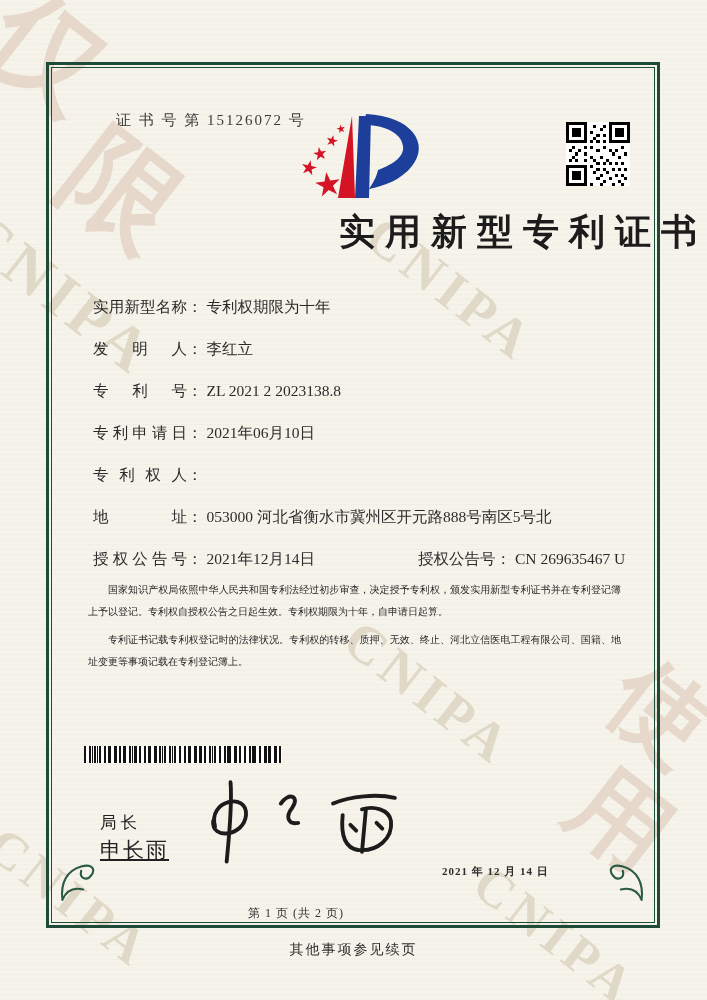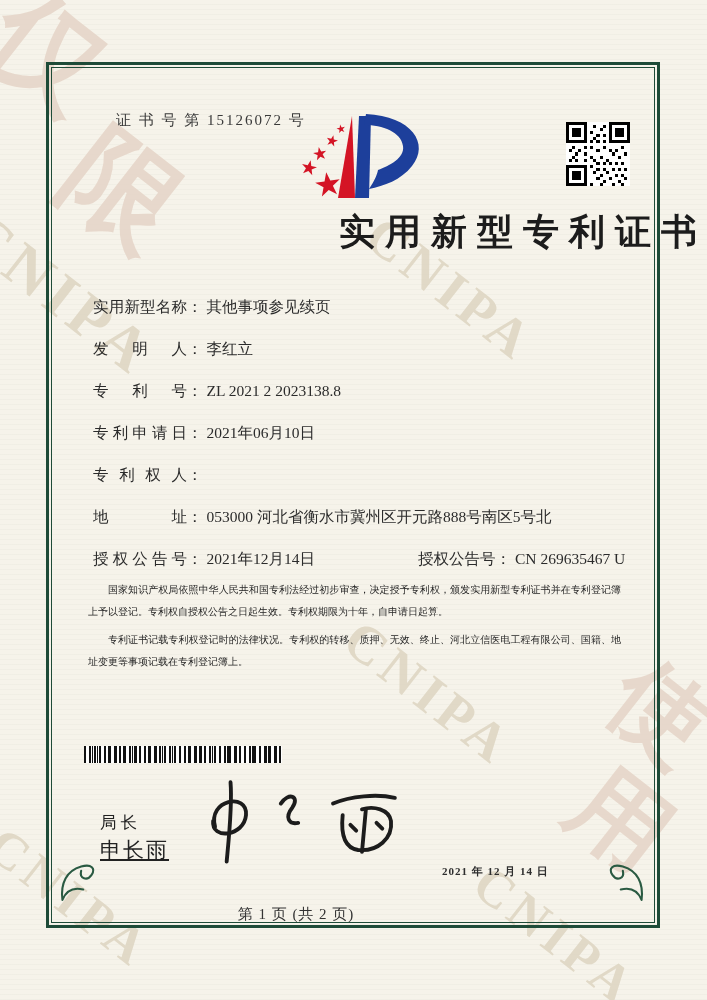--- a/index.html
+++ b/index.html
@@ -36,21 +36,21 @@
   .barcode{ position:absolute; left:84px; top:746px; width:198px; height:17px; background-color:#fff;
     background-image:
       repeating-linear-gradient(90deg,#111 0 2px,transparent 2px 5px),
       repeating-linear-gradient(90deg,#111 0 1px,transparent 1px 8px),
       repeating-linear-gradient(90deg,#111 0 1px,transparent 1px 13px);}
   .sig-title{ position:absolute; left:100px; top:796px; font-size:16.5px; letter-spacing:4px; color:#222;margin-top:16px;}
   .sig-name{ position:absolute; left:100px; top:836px; font-size:21px; letter-spacing:2px; color:#222;text-decoration:underline;}
   .sig-svg{ position:absolute; left:188px; top:776px; width:232px; height:88px;}
   .issue-date{ position:absolute; left:442px; top:864px; font-size:11px; letter-spacing:1px; color:#2e2e2e;font-weight:bold;}
   .pagenum{ position:absolute; left:0; top:905px; width:592px; text-align:center;
-            font-size:15px; color:#333; letter-spacing:1px;}
+            font-size:12px; color:#333; letter-spacing:1px;}
   .footnote{ position:absolute; left:0; top:941px; width:707px; text-align:center;
              font-size:14px; color:#2d2d2d; letter-spacing:2px;}
   .corner{ position:absolute; width:42px; height:50px;}
   .corner.bl{ left:56px; top:852px;}
   .corner.br{ left:606px; top:852px; transform:scaleX(-1);}
 </style>
 </head>
 <body>
 
 <div class="page">
@@ -119,21 +119,21 @@
                  M8,20h1v1h-1z M11,20h1v1h-1z M15,20h1v1h-1z M18,20h1v1h-1z"></path>
       </g>
     </svg>
 
     <div class="title">实用新型专利证书</div>
 
     <div class="fields">
       <div class="frow">
         <span class="lbl">实用新型名称</span>
           <span class="colon">：</span>
-        <span class="val">其他事项参见续页</span>
+        <span class="val">专利权期限为十年</span>
       </div>
       <div class="frow">
         <span class="lbl">发明人</span>
           <span class="colon">：</span>
         <span class="val">李红立</span>
       </div>
       <div class="frow">
         <span class="lbl">专利号</span>
           <span class="colon">：</span>
         <span class="val">ZL 2021 2 2023138.8</span>
@@ -189,14 +189,15 @@
     <div class="issue-date">2021 年 12 月 14 日</div>
 
     <svg class="corner bl" viewBox="0 0 40 48">
       <path d="M6,46 C4,30 10,18 24,14 C34,11 38,16 34,22 C30,28 22,26 24,18 M6,46 C10,36 18,34 26,36" fill="none" stroke="#2a5a42" stroke-width="2" stroke-linecap="round"></path>
     </svg>
     <svg class="corner br" viewBox="0 0 40 48">
       <path d="M6,46 C4,30 10,18 24,14 C34,11 38,16 34,22 C30,28 22,26 24,18 M6,46 C10,36 18,34 26,36" fill="none" stroke="#2a5a42" stroke-width="2" stroke-linecap="round"></path>
     </svg>
 
     <div class="pagenum">第 1 页 (共 2 页)</div>
+    <div class="footnote">其他事项参见续页</div>
   </div>
 </div>
 
 </body></html>

